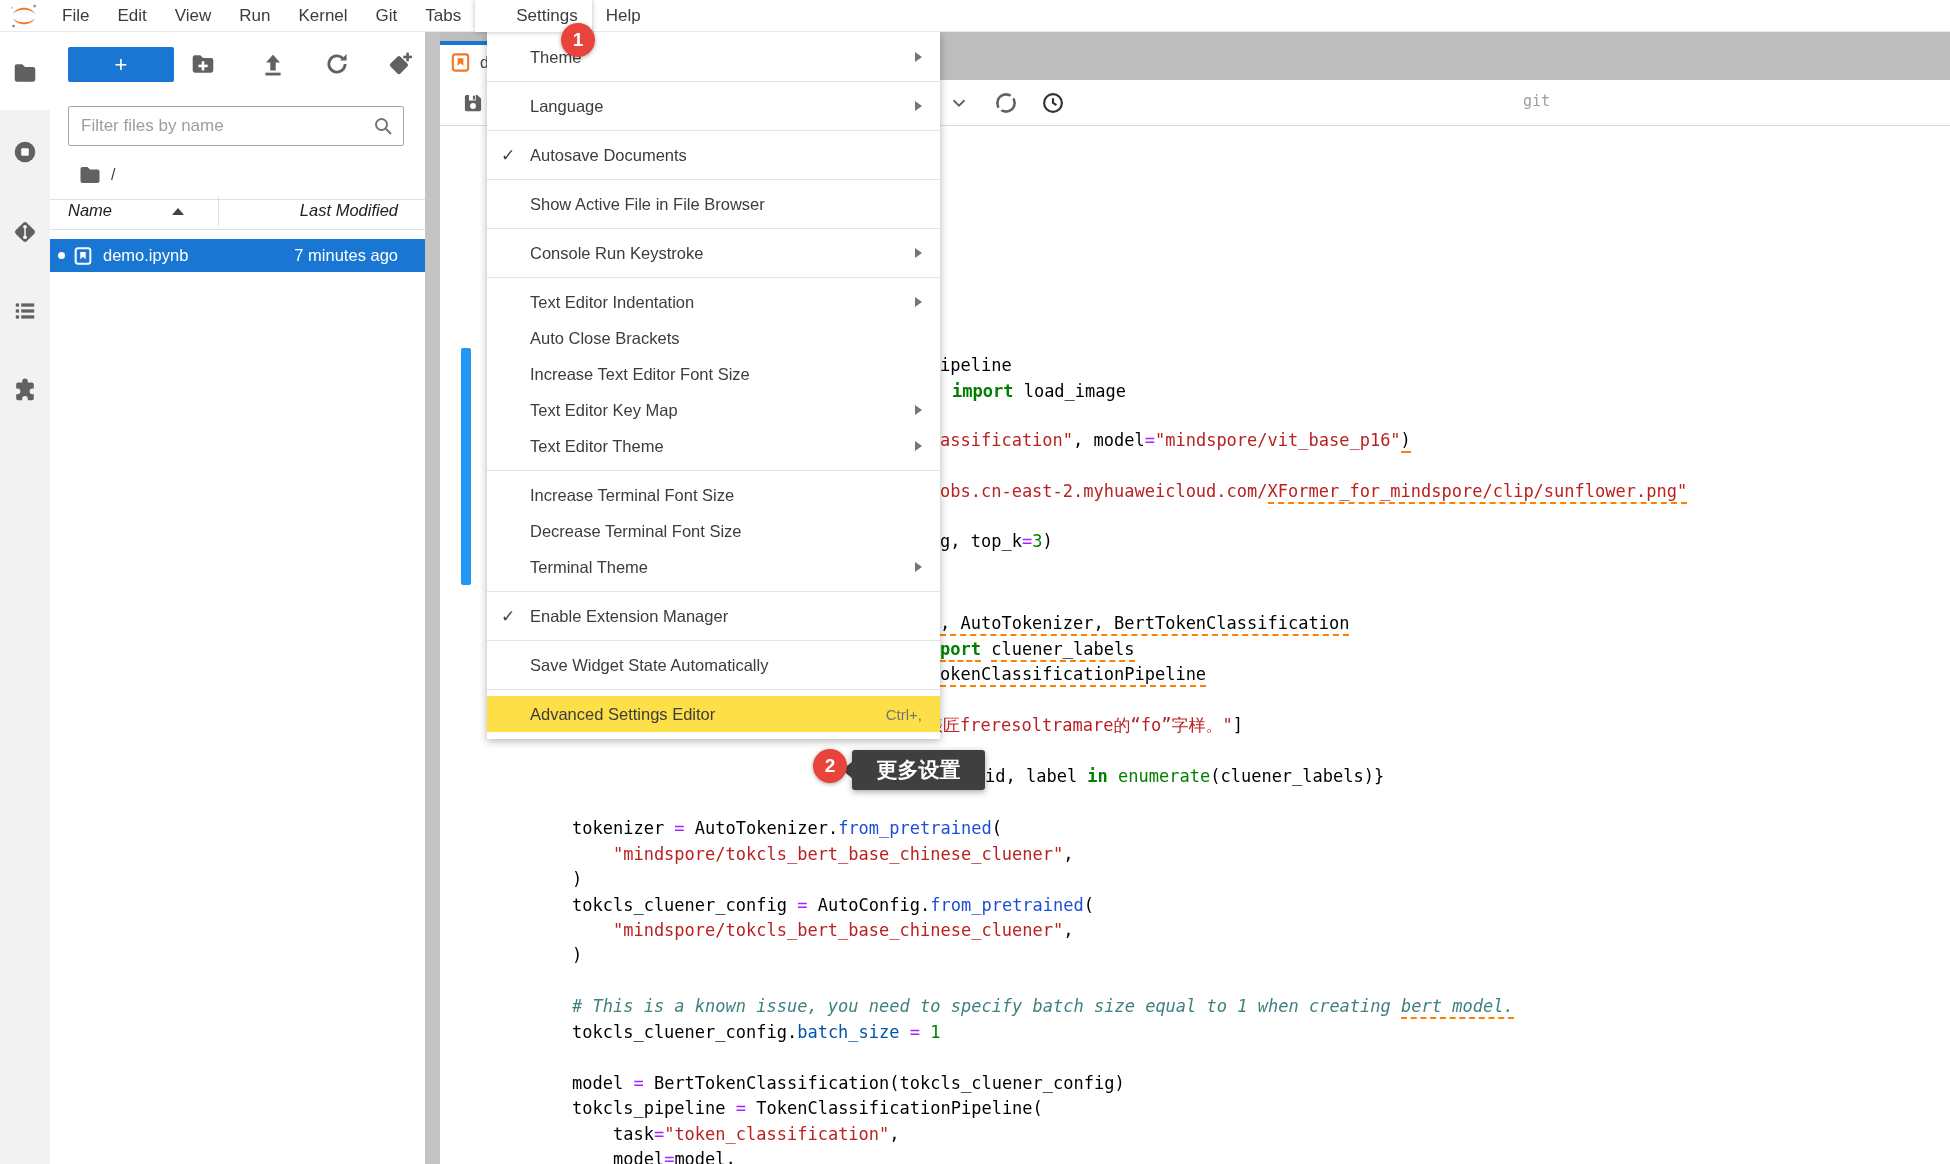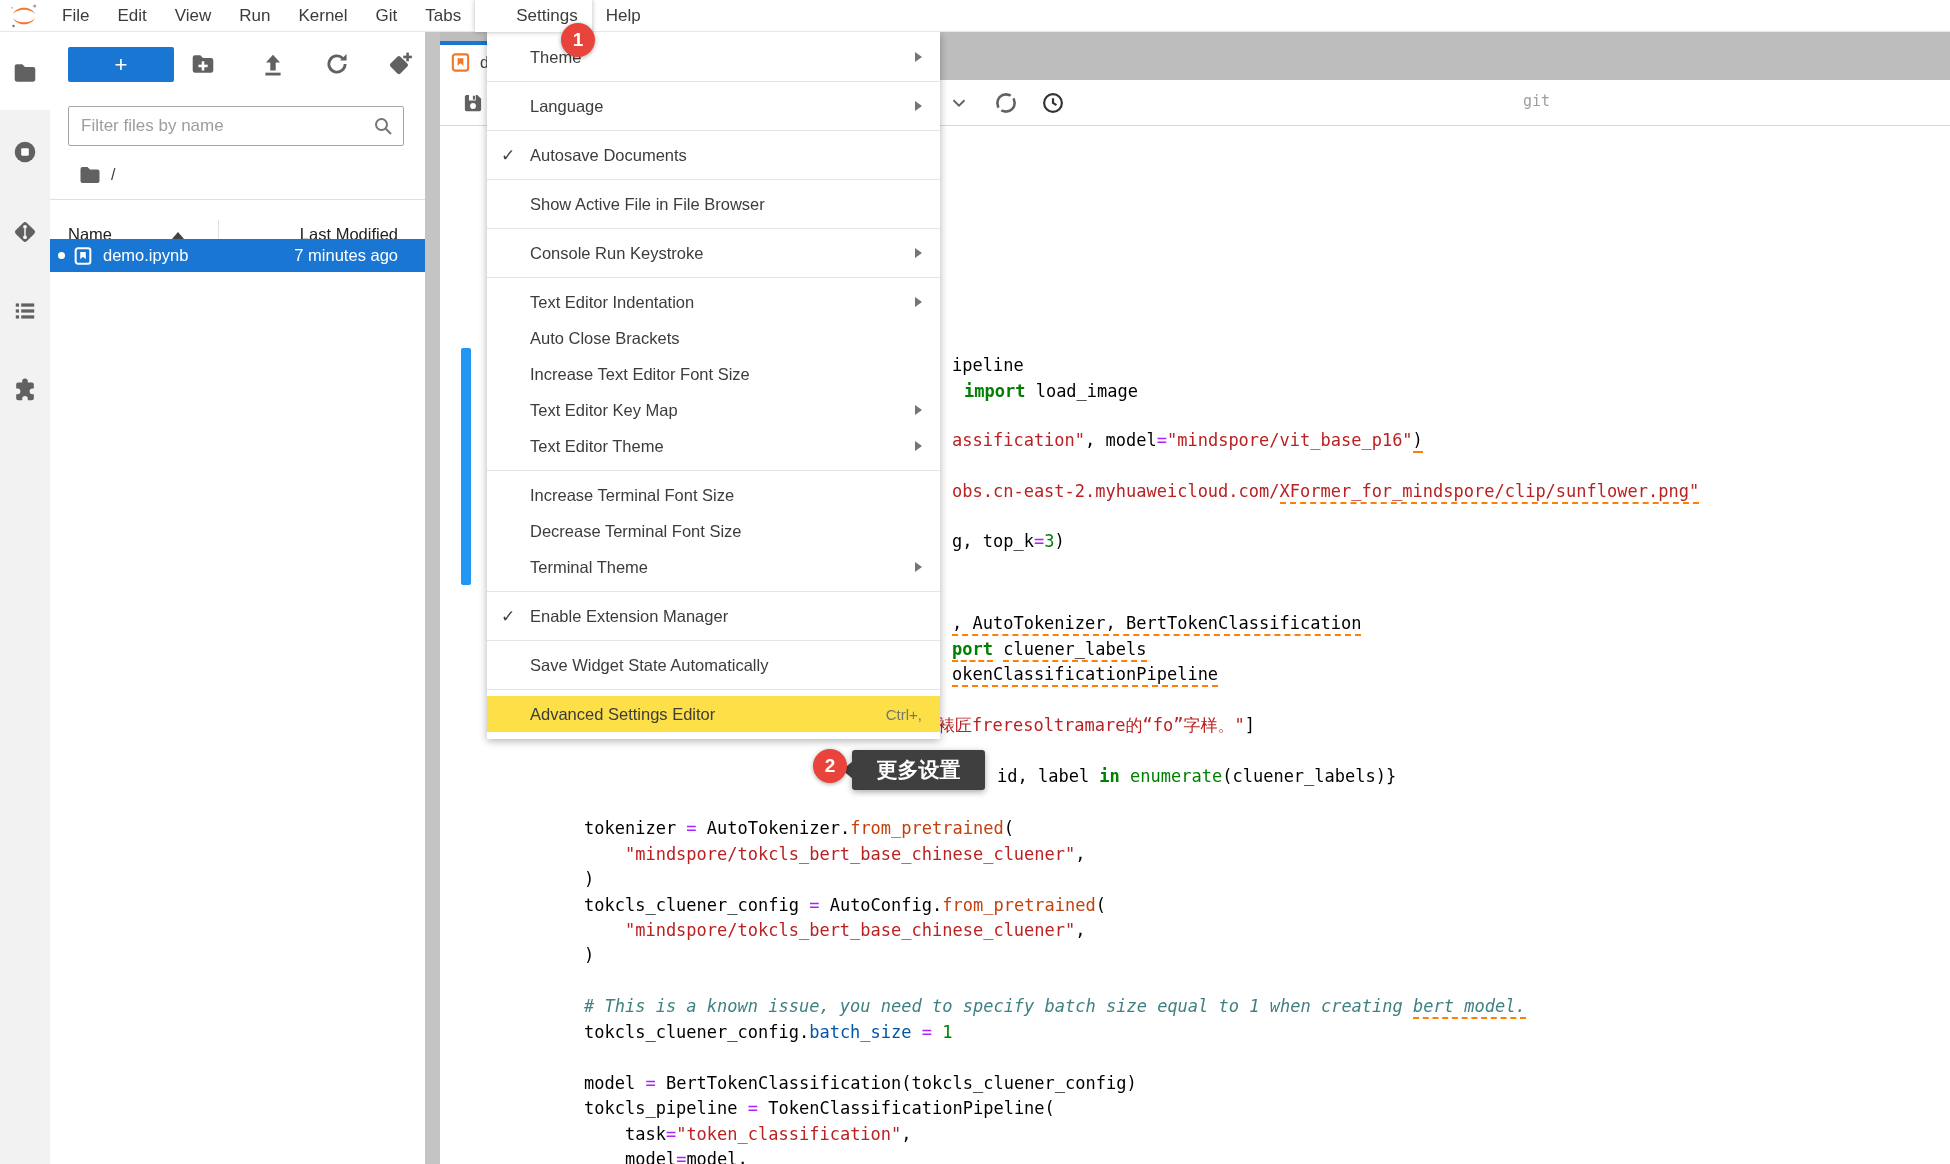--- a/index.html
+++ b/index.html
@@ -28,21 +28,21 @@
   #newLauncher{position:absolute;left:18px;top:15px;width:106px;height:35px;background:var(--accent);
       color:#fff;border:none;border-radius:2px;font-size:22px;line-height:33px;text-align:center;cursor:pointer;}
   .fp-tool{position:absolute;top:19px;width:26px;height:26px;}
   #filterbox{position:absolute;left:18px;top:74px;width:336px;height:40px;border:1px solid #a6a6a6;
       border-radius:2px;background:#fff;display:flex;align-items:center;}
   #filterbox input{flex:1;border:none;outline:none;font-size:17px;color:#333;padding:0 8px 0 12px;
       font-family:"Liberation Sans",sans-serif;}
   #filterbox input::placeholder{color:#9e9e9e;}
   #breadcrumb{position:absolute;left:28px;top:130px;height:26px;display:flex;align-items:center;gap:9px;font-size:16px;color:#424242;}
   #fp-sep{position:absolute;left:0;top:167px;width:375px;height:1px;background:#e0e0e0;}
-  #listhead{position:absolute;left:0;top:184px;width:375px;height:38px;border-bottom:1px solid #e0e0e0;font-size:16.5px;color:#212121;}
+  #listhead{position:absolute;left:0;top:160px;width:375px;height:38px;border-bottom:1px solid #e0e0e0;font-size:16.5px;color:#212121;font-style:italic;}
   #col-name{position:absolute;left:18px;top:9px;}
   #sort-tri{position:absolute;left:122px;top:16px;width:0;height:0;border-left:6px solid transparent;
       border-right:6px solid transparent;border-bottom:7px solid #424242;}
   #col-div{position:absolute;left:168px;top:4px;width:1px;height:30px;background:#e0e0e0;}
   #col-mod{position:absolute;right:27px;top:9px;}
   #filerows{position:absolute;left:0;top:207px;width:375px;}
   .file-row{position:relative;height:33px;display:flex;align-items:center;font-size:16.5px;}
   .file-row.selected{background:var(--accent);color:#fff;}
   .run-dot{width:7px;height:7px;border-radius:50%;background:#fff;margin-left:8px;}
   .nb-icon-row{width:22px;height:22px;margin-left:7px;}
@@ -58,28 +58,28 @@
        display:flex;align-items:center;font-size:16px;color:#424242;}
   #tab svg{margin-left:9px;}
   #tab span{margin-left:8px;white-space:nowrap;overflow:hidden;}
   #nbtoolbar{position:absolute;left:440px;top:80px;width:1510px;height:46px;background:#fff;border-bottom:1px solid #d9d9d9;}
   .tb-icon{position:absolute;top:10px;width:26px;height:26px;cursor:pointer;}
   #git-label{position:absolute;left:1083px;top:12px;font-family:"DejaVu Sans Mono",monospace;font-size:15px;color:#9e9e9e;}
 
   
   #cellbar{position:absolute;left:461px;top:348px;width:10px;height:237px;background:#2196f3;border-radius:2px;z-index:10;cursor:pointer;}
   #codelayer{position:absolute;left:0;top:0;width:1950px;height:1164px;z-index:5;}
-  .cl{position:absolute;font-family:"DejaVu Sans Mono",monospace;font-size:17px;line-height:21px;white-space:pre;color:#000;margin-left:12px;}
+  .cl{position:absolute;font-family:"DejaVu Sans Mono",monospace;font-size:17px;line-height:21px;white-space:pre;color:#000;}
   .tk-p{color:#000;}
   .tk-k{color:#008000;font-weight:bold;}
   .tk-s{color:#ba2121;}
   .tk-o{color:#aa22ff;}
   .tk-n{color:#008000;}
   .tk-c{color:#408080;font-style:italic;}
-  .tk-f{color:#c2410c;}
+  .tk-f{color:#1d4ed8;}
   .tk-a{color:#0055aa;}
   .tk-b{color:#008000;}
   .tk-u{border-bottom:2px dashed #ff8000;padding-bottom:1px;}
 
   
   #settingsmenu{position:absolute;left:487px;top:32px;width:453px;background:#fff;z-index:200;
       box-shadow:0 2px 8px rgba(0,0,0,.3);padding:7px 0;}
   .menu-item{position:relative;height:36px;display:flex;align-items:center;padding-left:43px;
       font-size:16.5px;color:#3c3c3c;cursor:pointer;}
   .menu-item.highlight{background:#fde047;}

